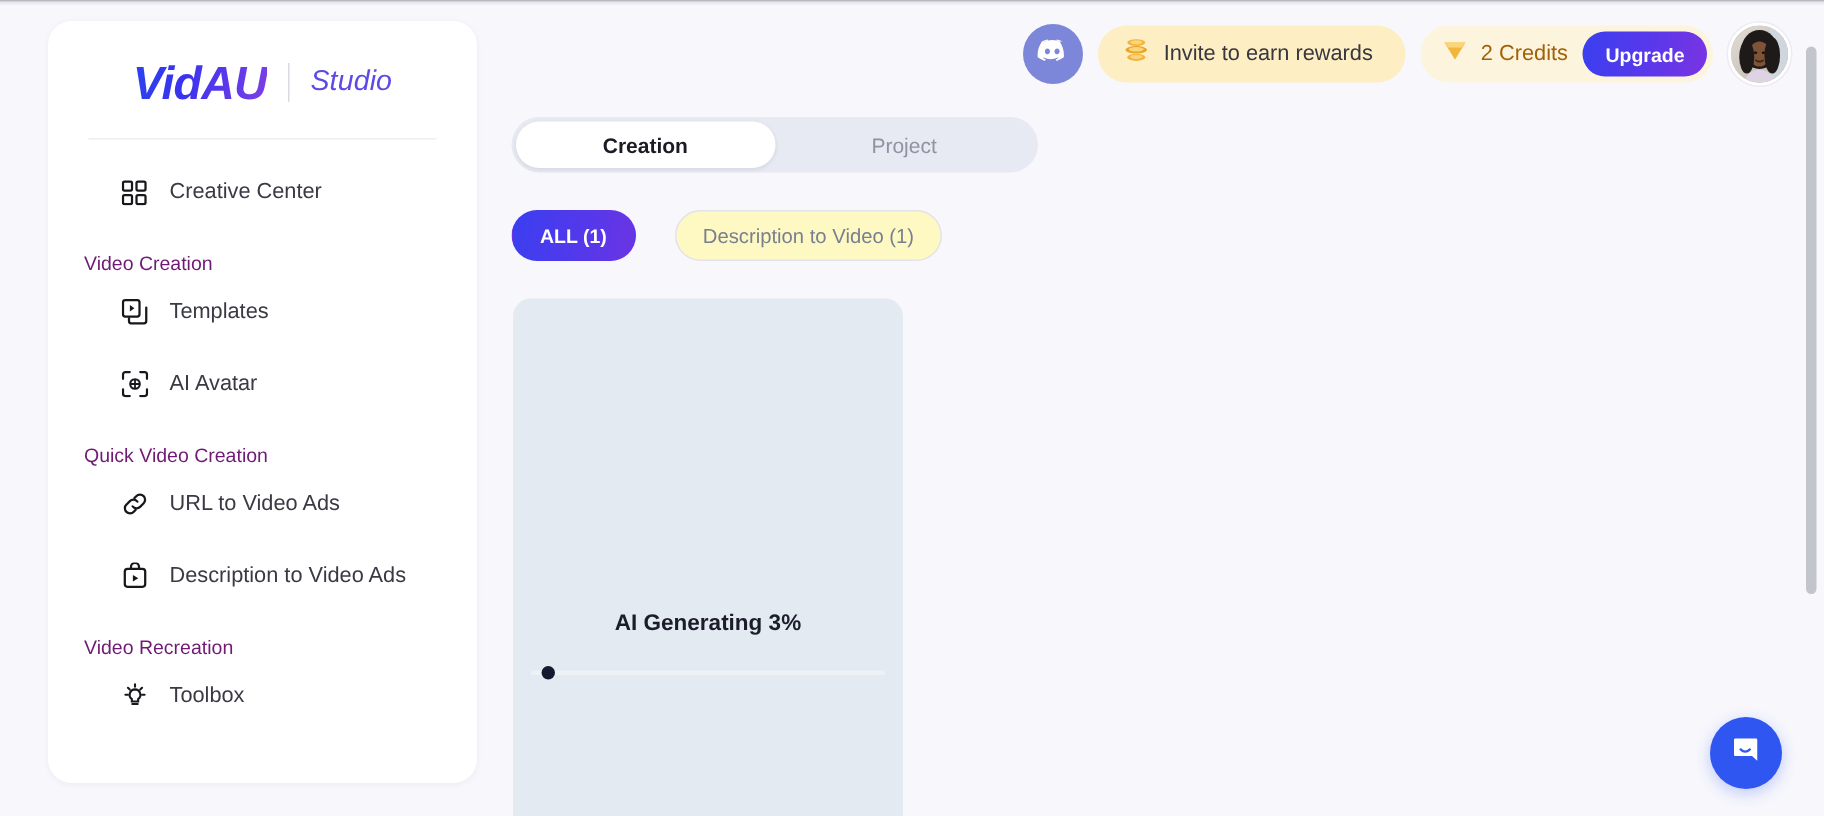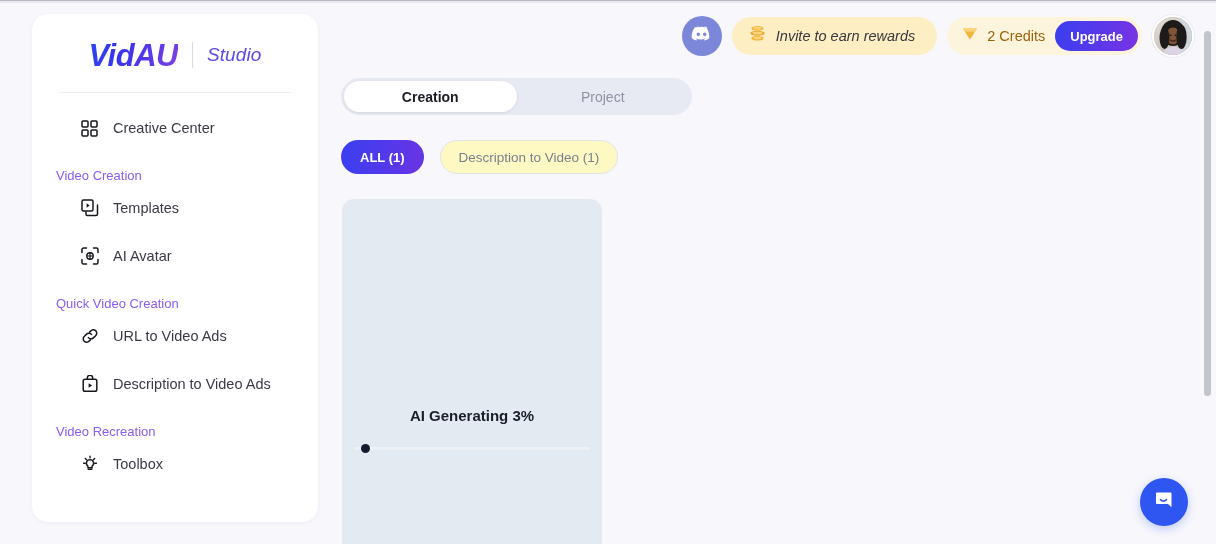--- a/index.html
+++ b/index.html
@@ -107,21 +107,21 @@
     color: #17171c;
   }
   .nav-item .lbl {
     font-size: 14.5px;
     color: #3a3a44;
     white-space: nowrap;
     text-align: right;
   }
   .nav-group-title {
     font-size: 13px;
-    color: #8b5cf6;
+    color: #701a75;
     padding-left: 24px;
     margin-top: 19px;
     margin-bottom: 4px;
   }
   .nav-sp-1 { margin-top: 7px; }
   .nav-sp-2 { margin-top: 6px; }
 
   
   .header {
     position: absolute;
@@ -144,21 +144,20 @@
   }
   .invite-pill {
     display: flex;
     align-items: center;
     gap: 9px;
     height: 38px;
     padding: 0 22px 0 16px;
     border-radius: 19px;
     background: #fdeec3;
     cursor: pointer;
-    font-style: italic;
   }
   .invite-pill .txt {
     font-size: 14.5px;
     color: #37373f;
     white-space: nowrap;
   }
   .credits-pill {
     display: flex;
     align-items: center;
     gap: 8px;
@@ -240,21 +239,21 @@
     font-weight: bold;
     box-shadow: 0 1px 3px rgba(30,30,60,0.10);
   }
 
   .chips {
     position: absolute;
     left: 1px;
     top: 140px;
     display: flex;
     align-items: center;
-    gap: 16px;
+    gap: 26px;
   }
   .chip {
     height: 34px;
     border-radius: 17px;
     display: flex;
     align-items: center;
     justify-content: center;
     padding: 0 18px;
     font-size: 13.5px;
     color: #7a7f90;

